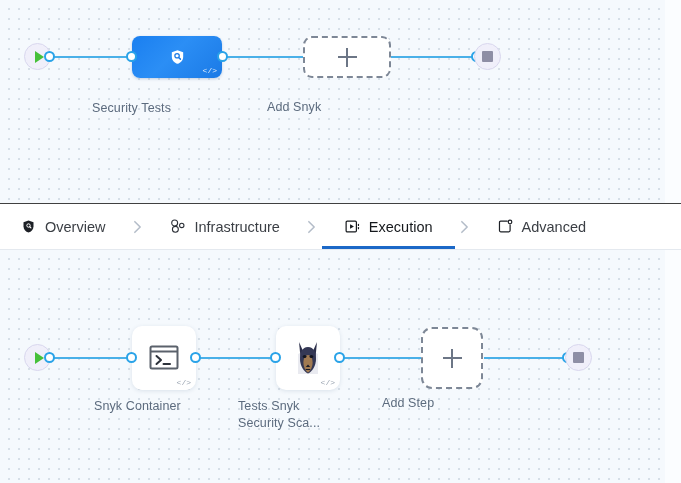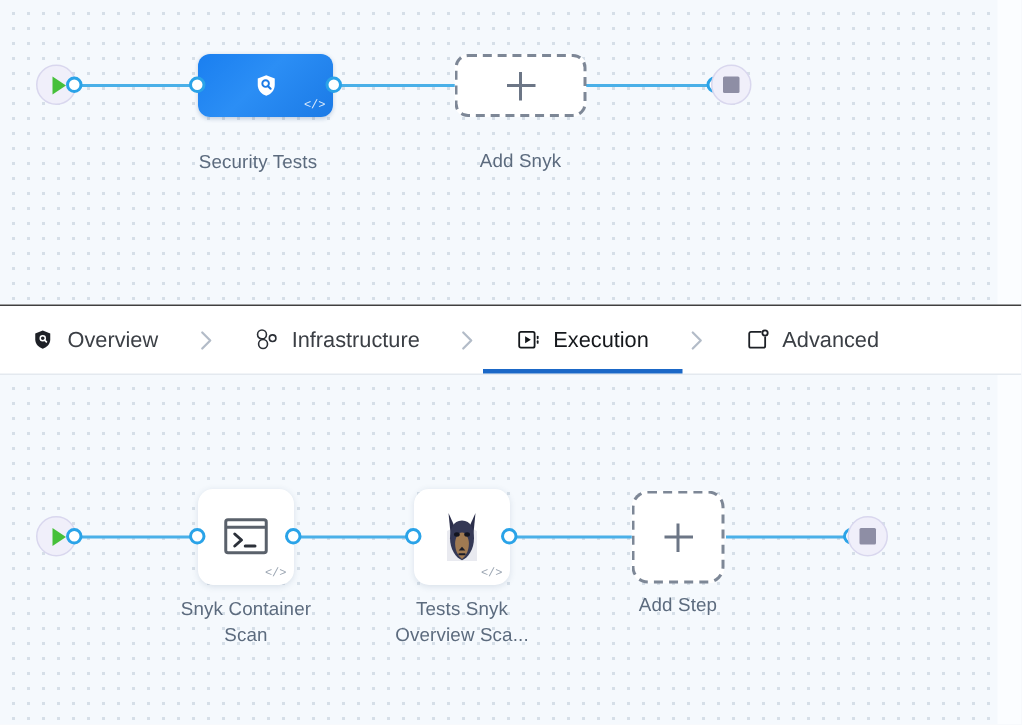--- a/index.html
+++ b/index.html
@@ -149,21 +149,21 @@
     content: "";
     position: absolute;
     background: #6c7686;
   }
   .add-plus::before { left: 8px; top: 0; width: 2px; height: 19px; }
   .add-plus::after  { top: 8px; left: 0; height: 2px; width: 19px; }
 
   
   .node-label {
     position: absolute;
-    text-align: center;
+    text-align: left;
     font-size: 12.5px;
     line-height: 17px;
     color: #5c6b7e;
     letter-spacing: 0.1px;
   }
 
   
   .tabbar {
     position: absolute;
     left: 0;
@@ -338,21 +338,20 @@
           <polyline points="9.5,13 14,17 9.5,21" fill="none" stroke="#2c313a" stroke-width="2" stroke-linecap="round" stroke-linejoin="round"></polyline>
           <line x1="16.5" y1="21" x2="23" y2="21" stroke="#2c313a" stroke-width="2" stroke-linecap="round"></line>
         </svg>
       </span>
       <span class="code-badge">&lt;/&gt;</span>
     </div>
     <div class="port" style="left:126px; top:102px;"></div>
     <div class="port" style="left:190px; top:102px;"></div>
     <div class="node-label" style="left:94px; top:148px; width:140px;">
       <div>Snyk Container</div>
-      <div>Scan</div>
     </div>
 
     <div class="step-node" style="left:276px; top:76px;">
       <span class="tab-icon" style="width:32px;height:34px;">
         <svg width="32" height="36" viewBox="0 0 32 36">
           <path d="M6 34 V14 L16 9 L26 14 V34 Z" fill="#e9eaf0"></path>
           <path d="M7 2 L11.5 12 L9 22 Z" fill="#2b2e4a"></path>
           <path d="M25 2 L20.5 12 L23 22 Z" fill="#2b2e4a"></path>
           <path d="M16 7 C22 7 24 13 24 19 C24 26 20 32 16 33.5 C12 32 8 26 8 19 C8 13 10 7 16 7 Z" fill="#343855"></path>
           <path d="M16 15 C19 15 20.6 19 20.6 22.5 C20.6 27 18.4 31 16 32.6 C13.6 31 11.4 27 11.4 22.5 C11.4 19 13 15 16 15 Z" fill="#a07a52"></path>
@@ -361,21 +360,21 @@
           <path d="M16 24.5 L13.8 27 H18.2 Z" fill="#1a1c28"></path>
           <path d="M14.2 29.5 H17.8" stroke="#1a1c28" stroke-width="1.2" stroke-linecap="round"></path>
         </svg>
       </span>
       <span class="code-badge">&lt;/&gt;</span>
     </div>
     <div class="port" style="left:270px; top:102px;"></div>
     <div class="port" style="left:334px; top:102px;"></div>
     <div class="node-label" style="left:238px; top:148px; width:140px;">
       <div>Tests Snyk</div>
-      <div>Overview Sca...</div>
+      <div>Security Sca...</div>
     </div>
 
     <div class="add-node square" style="left:421px; top:77px;">
       <span class="add-plus"></span>
     </div>
     <div class="node-label" style="left:382px; top:145px; width:140px;">Add Step</div>
 
     <div class="port" style="left:562px; top:102px;"></div>
     <div class="terminal" style="left:565px; top:94px;">
       <div class="stop-sq"></div>

